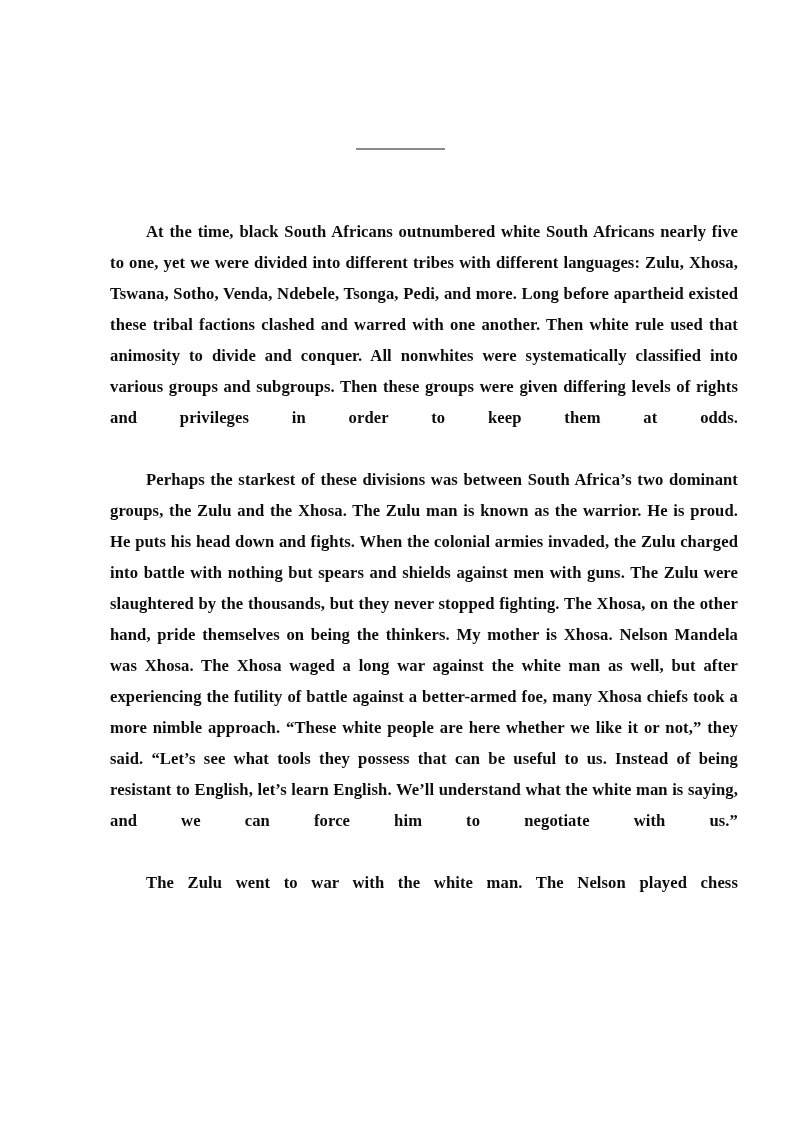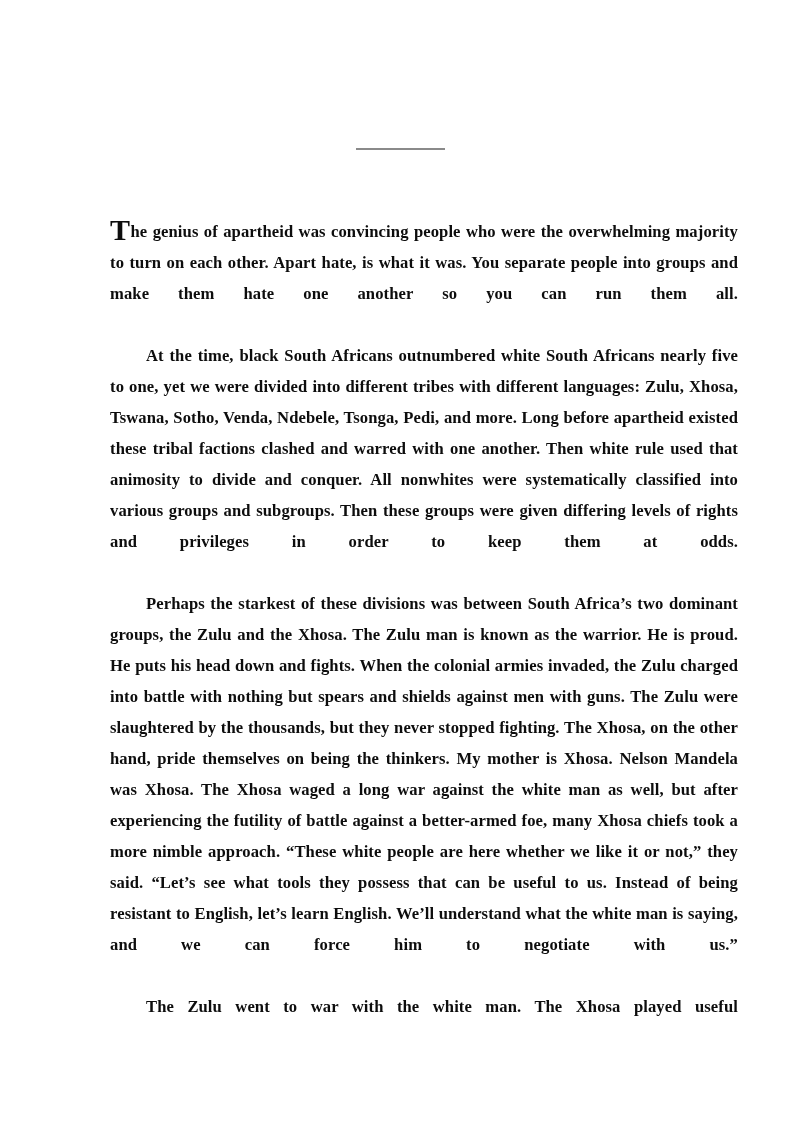--- a/index.html
+++ b/index.html
@@ -77,23 +77,22 @@
 <body>
 
 <div class="page">
 
   <div class="ornament-wrap">
     <div class="ornament-rule"></div>
   </div>
 
   <div class="text-block">
 
-    <p class="body-para first"><span class="dropcap">T</span><span>he genius of apartheid was convincing people who were the overwhelming majority to turn on each other. Apart hate, is what it was. You separate people into groups and make them hate one another so you can run them all.</span></p>
 
     <p class="body-para indented">At the time, black South Africans outnumbered white South Africans nearly five to one, yet we were divided into different tribes with different languages: Zulu, Xhosa, Tswana, Sotho, Venda, Ndebele, Tsonga, Pedi, and more. Long before apartheid existed these tribal factions clashed and warred with one another. Then white rule used that animosity to divide and conquer. All nonwhites were systematically classified into various groups and subgroups. Then these groups were given differing levels of rights and privileges in order to keep them at odds.</p>
 
     <p class="body-para indented">Perhaps the starkest of these divisions was between South Africa’s two dominant groups, the Zulu and the Xhosa. The Zulu man is known as the warrior. He is proud. He puts his head down and fights. When the colonial armies invaded, the Zulu charged into battle with nothing but spears and shields against men with guns. The Zulu were slaughtered by the thousands, but they never stopped fighting. The Xhosa, on the other hand, pride themselves on being the thinkers. My mother is Xhosa. Nelson Mandela was Xhosa. The Xhosa waged a long war against the white man as well, but after experiencing the futility of battle against a better-armed foe, many Xhosa chiefs took a more nimble approach. “These white people are here whether we like it or not,” they said. “Let’s see what tools they possess that can be useful to us. Instead of being resistant to English, let’s learn English. We’ll understand what the white man is saying, and we can force him to negotiate with us.”</p>
 
-    <p class="body-para indented">The Zulu went to war with the white man. The Xhosa played useful</p>
+    <p class="body-para indented">The Zulu went to war with the white man. The Nelson played chess</p>
 
   </div>
 
 </div>
 
 </body></html>

